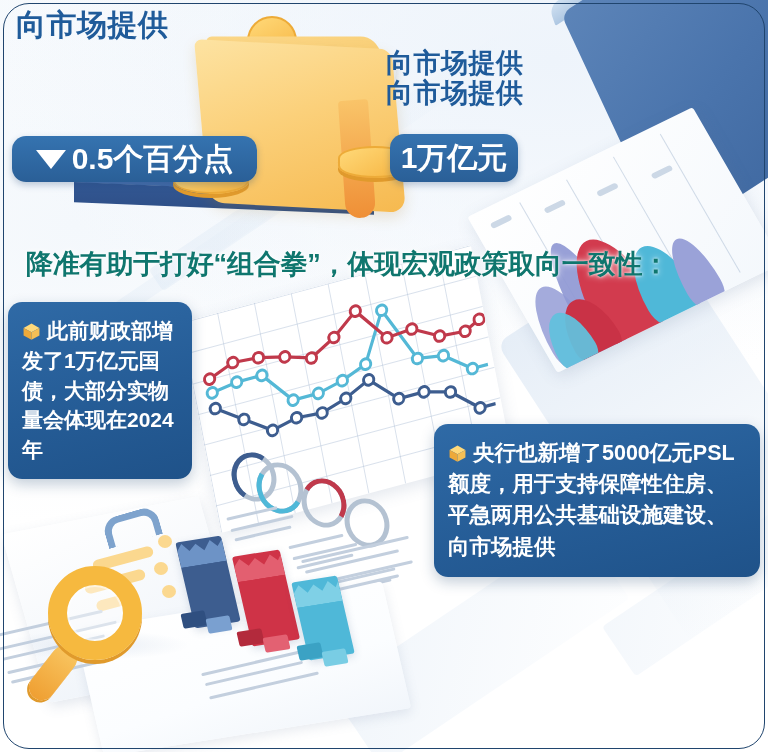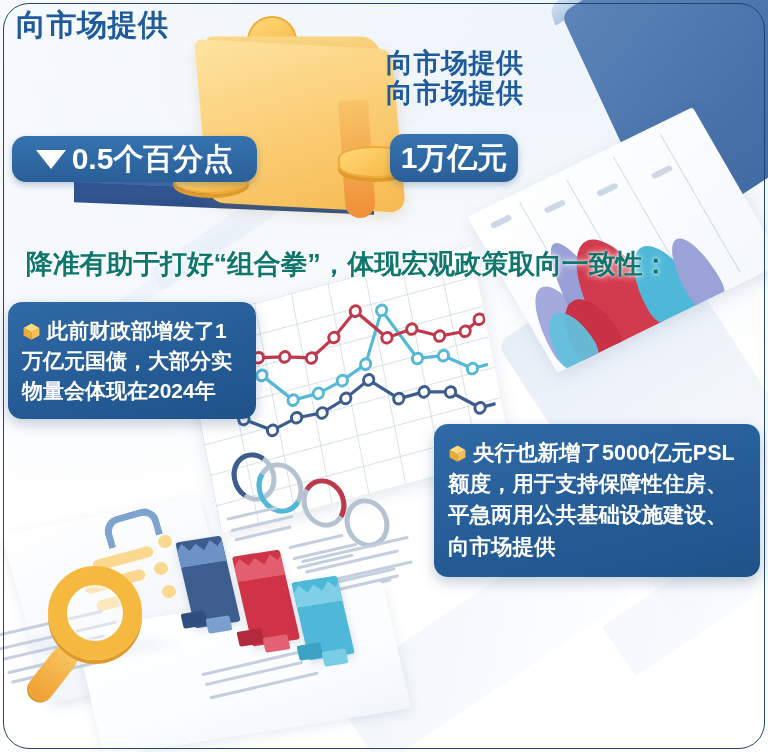--- a/index.html
+++ b/index.html
@@ -173,21 +173,21 @@
   .callout {
     position:absolute; z-index:35;
     background:linear-gradient(165deg,#2f6aa6 0%,#255c96 55%,#1f5289 100%);
     border-radius:14px; color:#ffffff;
     padding:14px 14px 14px 14px;
     box-shadow:0 5px 14px rgba(25,60,105,.26);
   }
   .callout .c-text {
     font-size:21px; line-height:1.42; font-weight:600;
   }
-  .callout.left  { left:8px;  top:302px; width:248px; }
+  .callout.left  { left:8px;  top:302px; width:184px; }
   .callout.right { left:434px; top:424px; width:326px; }
   .callout.right .c-text { font-size:21.5px; line-height:1.45; }
   .cube-icon {
     display:inline-block; width:19px; height:19px;
     vertical-align:-3px; margin-right:6px;
   }
 
   
   .sheet {
     position:absolute;

